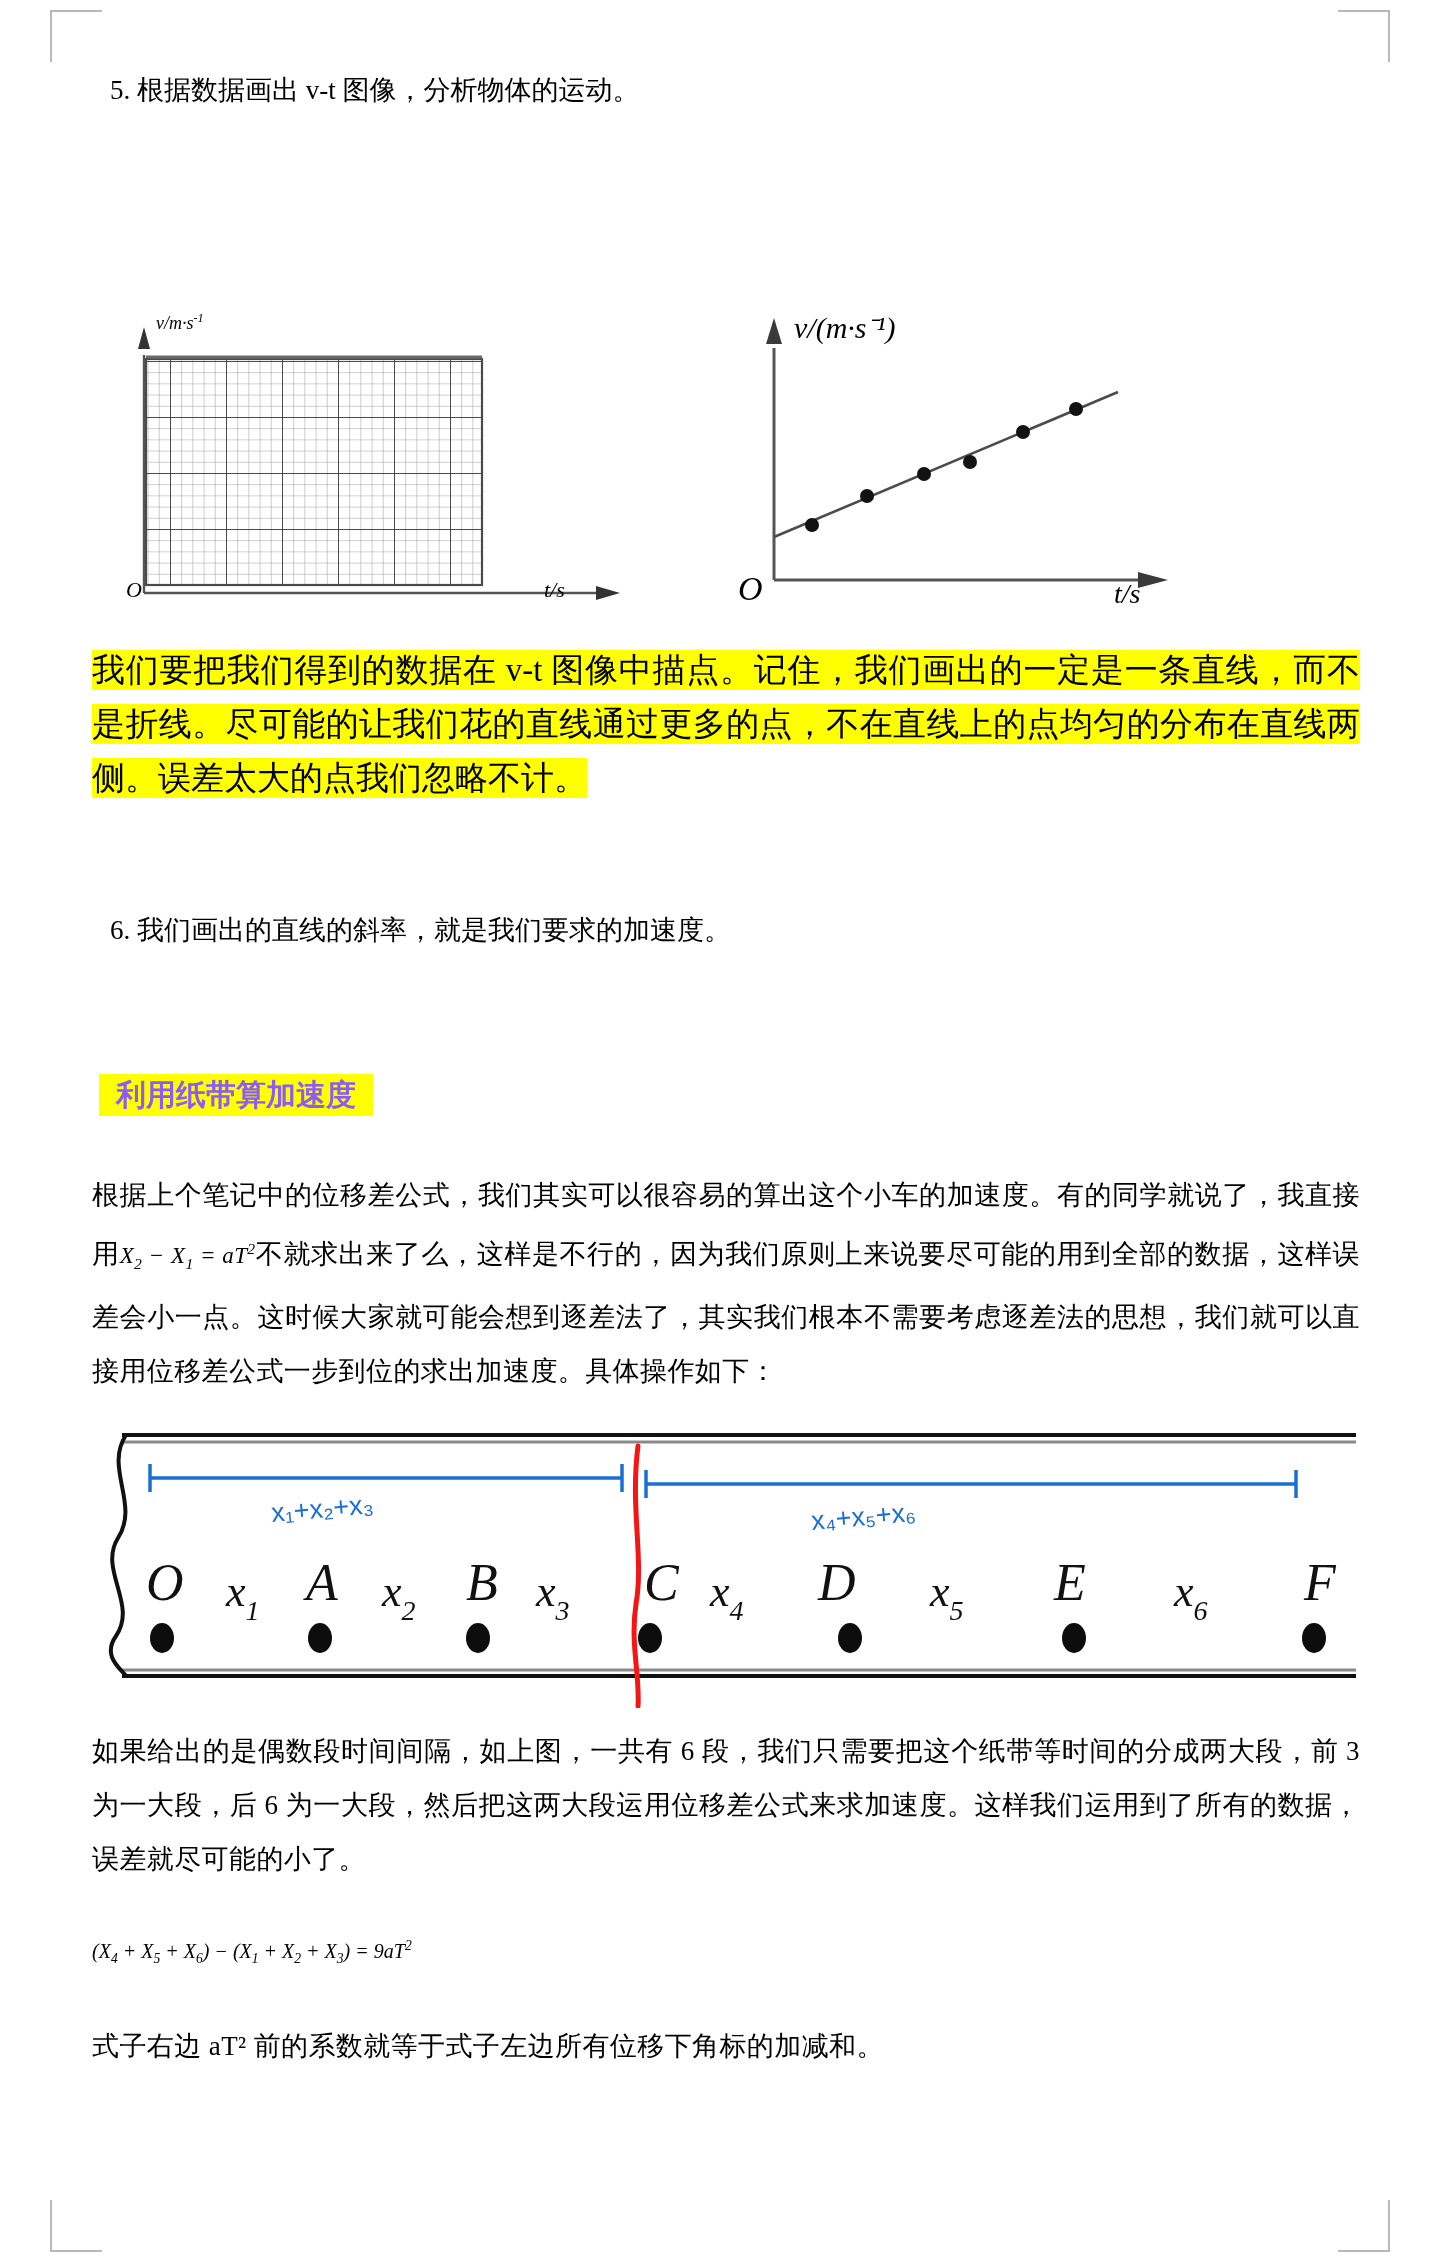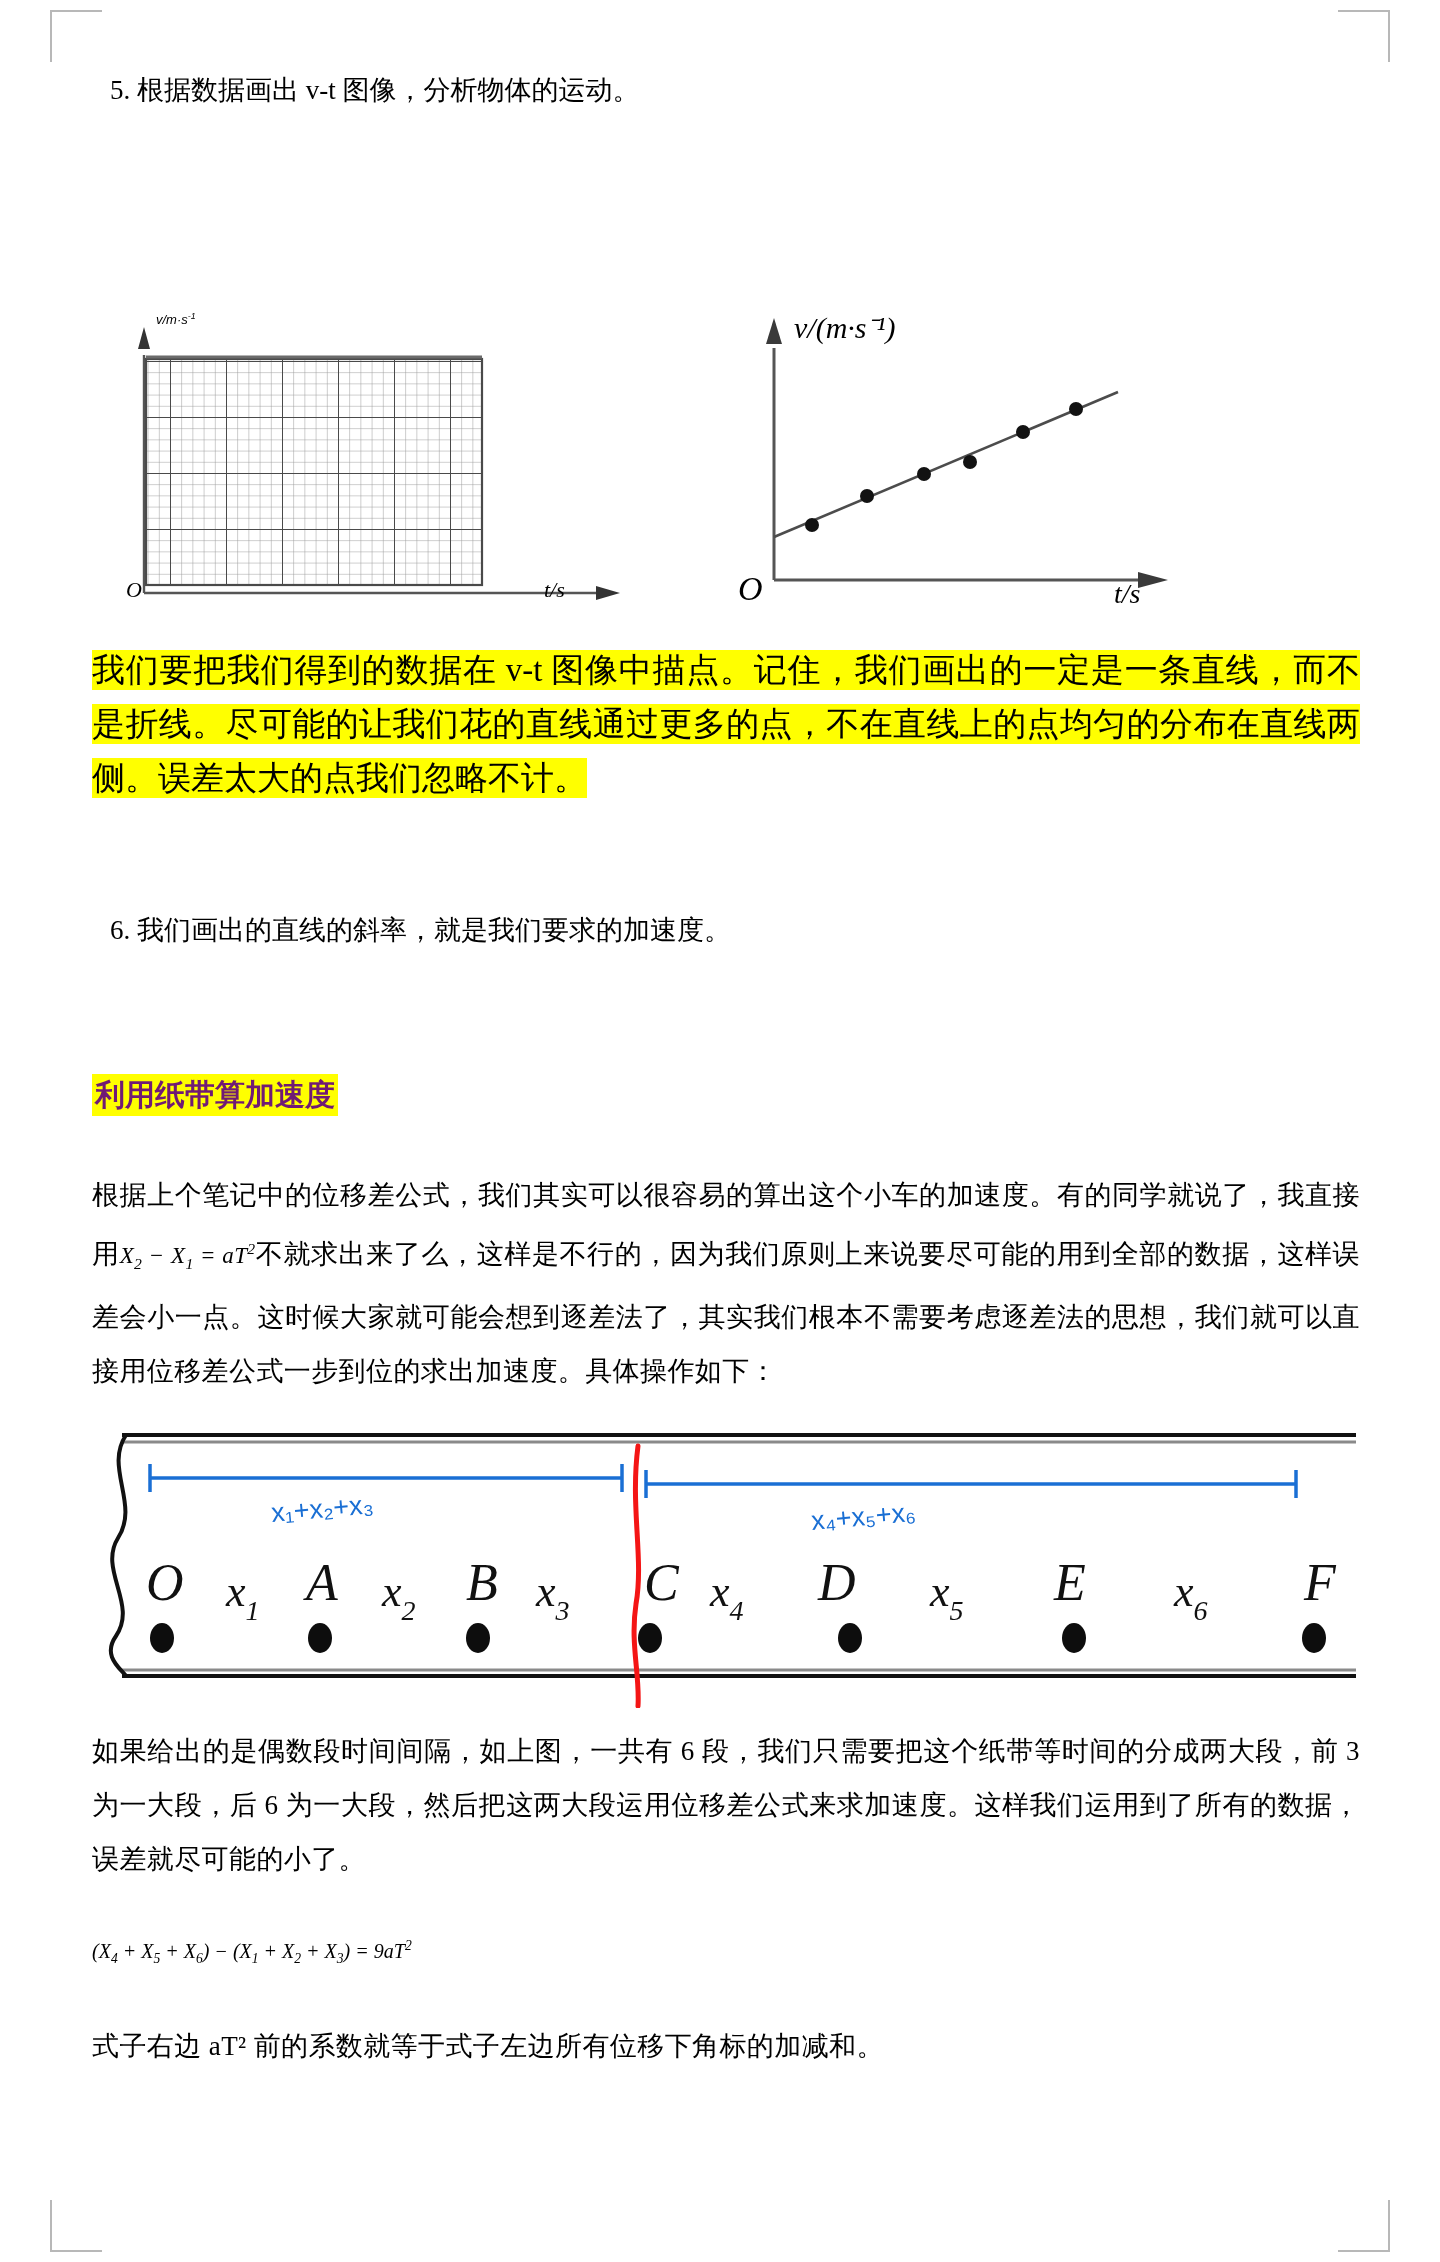--- a/index.html
+++ b/index.html
@@ -57,25 +57,26 @@
 
   .hl {
     background: #ffff00;
     box-decoration-break: clone;
     -webkit-box-decoration-break: clone;
   }
 
   .section-head {
     font-size: 30px;
     font-weight: 700;
-    color: #701a75;
+    color: #8b5cf6;
     background: #ffff00;
     display: inline-block;
-    padding: 1px 3px;
+    padding: 1px 17px;
     line-height: 40px;
+    margin-left: 7px;
   }
 
   .formula-block {
     text-align: left;
     font-size: 20px;
     font-family: "Liberation Serif", "DejaVu Serif", serif;
   }
   .mi { font-style: italic; }
   sub.s, sup.s { font-size: 0.68em; }
 
@@ -150,21 +151,21 @@
           <polygon points="30,22 24,44 36,44" fill="#333333"></polygon>
 
           <line x1="30" y1="288" x2="484" y2="288" stroke="#555555" stroke-width="2.4"></line>
           <polygon points="506,288 482,281 482,295" fill="#333333"></polygon>
 
           <rect x="32" y="54" width="336" height="226" fill="url(#majorGrid)"></rect>
           <rect x="32" y="54" width="336" height="226" fill="none" stroke="#4a4a4a" stroke-width="2.2"></rect>
           <line x1="32" y1="52" x2="368" y2="52" stroke="#6b6b6b" stroke-width="3"></line>
         </svg>
 
-        <div style="position:absolute; left:42px; top:6px; font-size:13px; font-style:italic; font-family:Liberation Sans, sans-serif;">
+        <div style="position:absolute; left:42px; top:6px; font-size:18px; font-style:italic; font-family:Liberation Serif, serif;">
           <span class="mi">v/m·s</span><sup class="s">-1</sup>
         </div>
 
         <div style="position:absolute; left:12px; top:272px; font-size:22px; font-style:italic; font-family:'Liberation Serif',serif;">O</div>
 
         <div style="position:absolute; left:430px; top:272px; font-size:22px; font-style:italic; font-family:'Liberation Serif',serif;">t/s</div>
       </div>
 
       <div class="line-chart">
         <svg width="470" height="310" viewBox="0 0 470 310">

